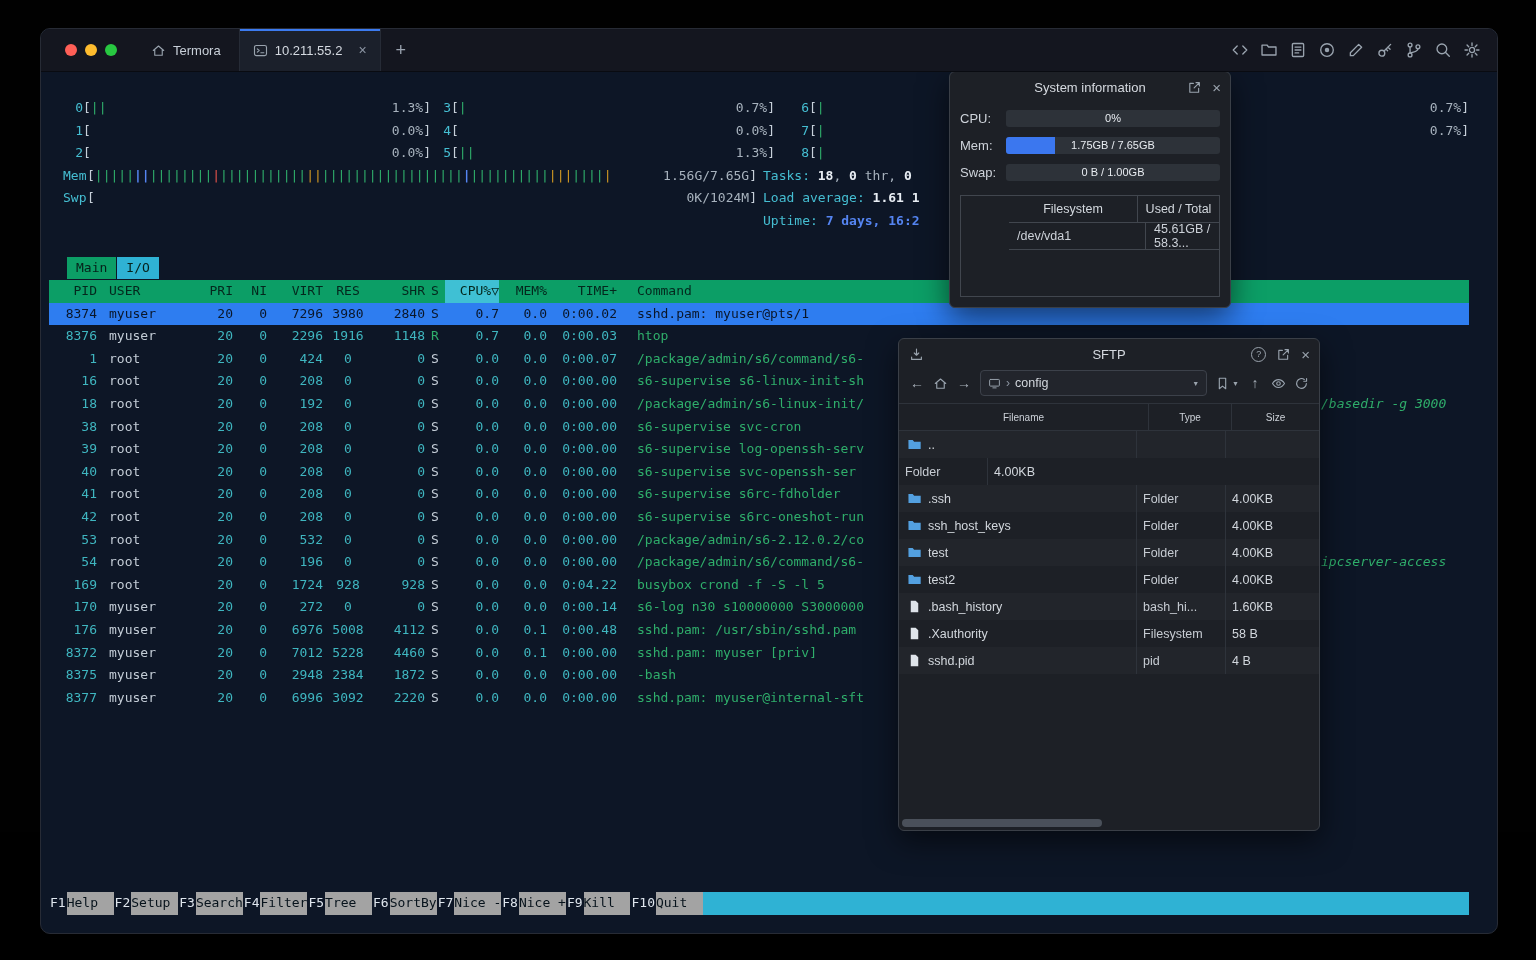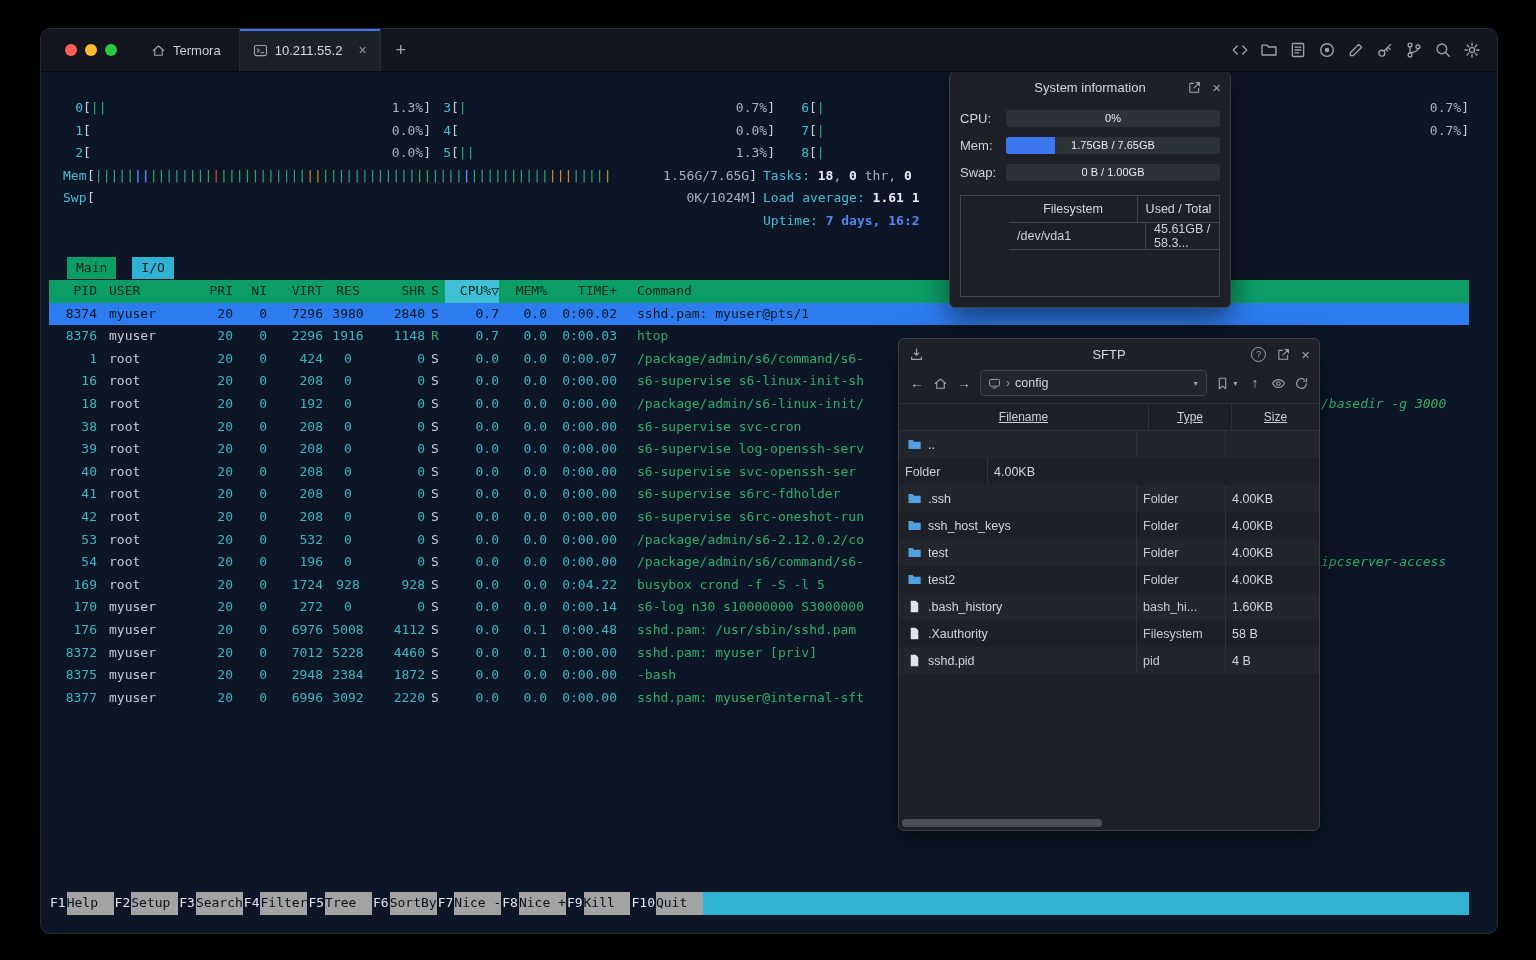--- a/index.html
+++ b/index.html
@@ -47,21 +47,21 @@
   #mem-swp{width:708px;}
   .bar-line{display:flex;height:22.6px;line-height:22.6px;padding-left:14px;white-space:pre;overflow:hidden;}
   .bar-label{width:24px;}
   #info-block{flex:1;margin-left:6px;}
   .info-line{height:22.6px;line-height:22.6px;white-space:pre;overflow:hidden;}
 
   .t-cyan{color:#45bed2}.t-green{color:#2fae6b}.t-blue{color:#5585f2;font-weight:bold}
   .t-bold{color:#e9eef4;font-weight:bold}.t-dim{color:#a7b2bd}.t-fg{color:#c7d0da}
   .t-yellow{color:#d29922}.t-red{color:#e5534b}
 
-  #htop-tabs{position:absolute;top:186px;left:18px;display:flex;gap:16px;}
+  #htop-tabs{position:absolute;top:186px;left:18px;display:flex;gap:1px;}
   .htab{padding:0 9px;height:22px;line-height:22px;color:#062019;}
   .htab:nth-child(1){background:#0c9e66;}
   .htab:nth-child(2){background:#2fb2d4;}
 
   #proc-head{position:absolute;top:209px;left:0;right:0;height:22.6px;line-height:22.6px;
     background:#0c9e66;display:flex;}
   #proc-head span{color:#04271d;}
   #proc-head .c-cpu{background:#3fc0d4;}
   #proc-rows{position:absolute;top:231.6px;left:0;right:0;}
   .prow{display:flex;height:22.6px;line-height:22.6px;position:relative;white-space:pre;}
@@ -117,21 +117,21 @@
   #sftp{left:857px;top:309px;width:420px;height:491px;}
   .sftp-toolbar{display:flex;align-items:center;gap:8px;padding:1px 10px 7px;}
   .nav-glyph{color:#aab2bc;font-size:14px;width:16px;text-align:center;}
   .path-field{flex:1;display:flex;align-items:center;gap:5px;height:24px;border:1px solid #3c414a;
     border-radius:4px;padding:0 7px;background:#22252c;color:#d2d7dd;font-size:12.5px;}
   .chev{color:#8b94a0;font-size:12px;}
   .caret{color:#9aa3ad;font-size:7px;}
   .pf-space{flex:1;}
   .bm-group{display:flex;align-items:center;gap:2px;}
   .sftp-head{display:flex;height:26px;border-top:1px solid #2e333b;border-bottom:1px solid #2e333b;
-    font-size:12px;color:#ccd1d8;text-decoration:underline;}
+    font-size:10px;color:#ccd1d8;}
   .sh{display:flex;align-items:center;justify-content:center;height:100%;}
   .sh-name{flex:1;border-right:1px solid #2e333b;}
   .sh-type{width:82px;border-right:1px solid #2e333b;}
   .sh-size{width:87px;}
   #sftp-rows .srow{display:flex;height:27px;font-size:12.5px;color:#d2d7dd;}
   #sftp-rows .srow:nth-child(odd){background:rgba(255,255,255,.025);}
   .sc-name{flex:1;display:flex;align-items:center;gap:6px;padding-left:8px;height:100%;
     border-right:1px solid #2e333b;overflow:hidden;}
   .sc-type{width:82px;padding-left:6px;display:flex;align-items:center;height:100%;
     border-right:1px solid #2e333b;color:#c7ccd3;overflow:hidden;}

